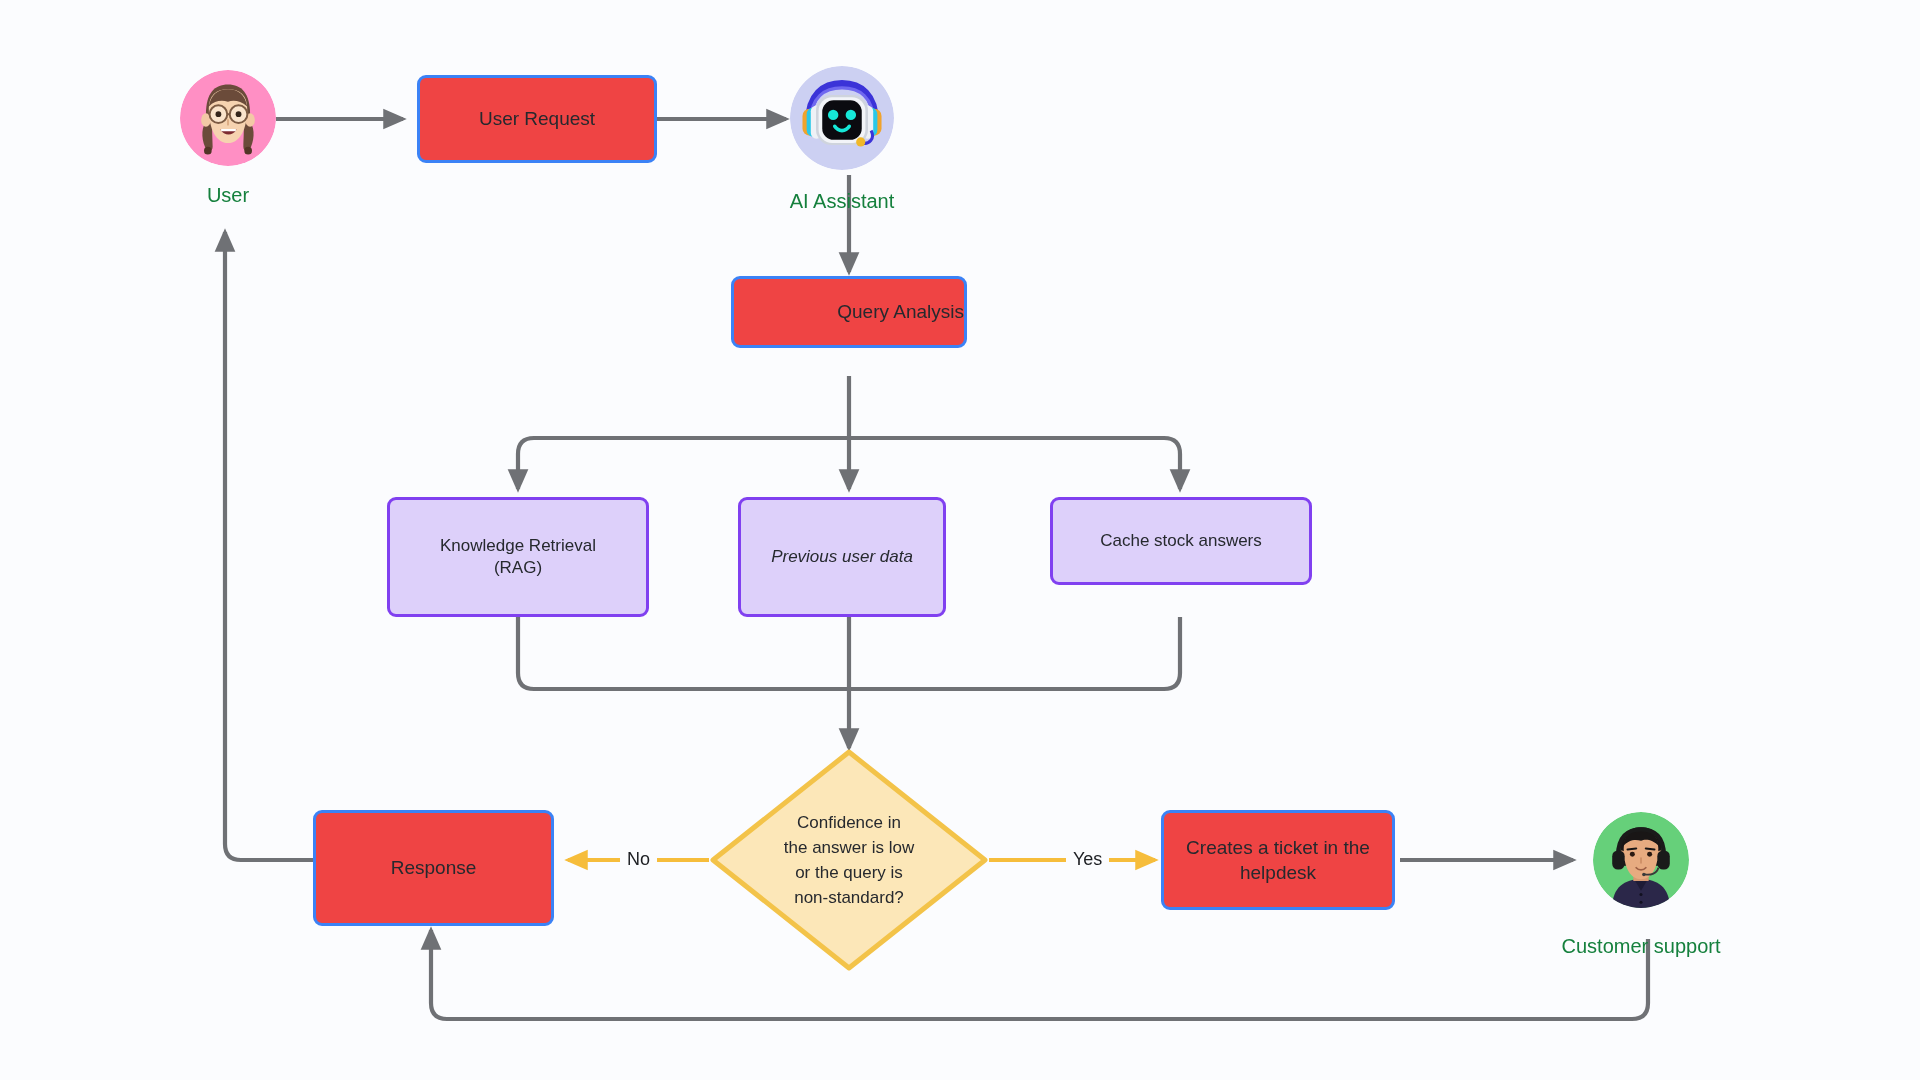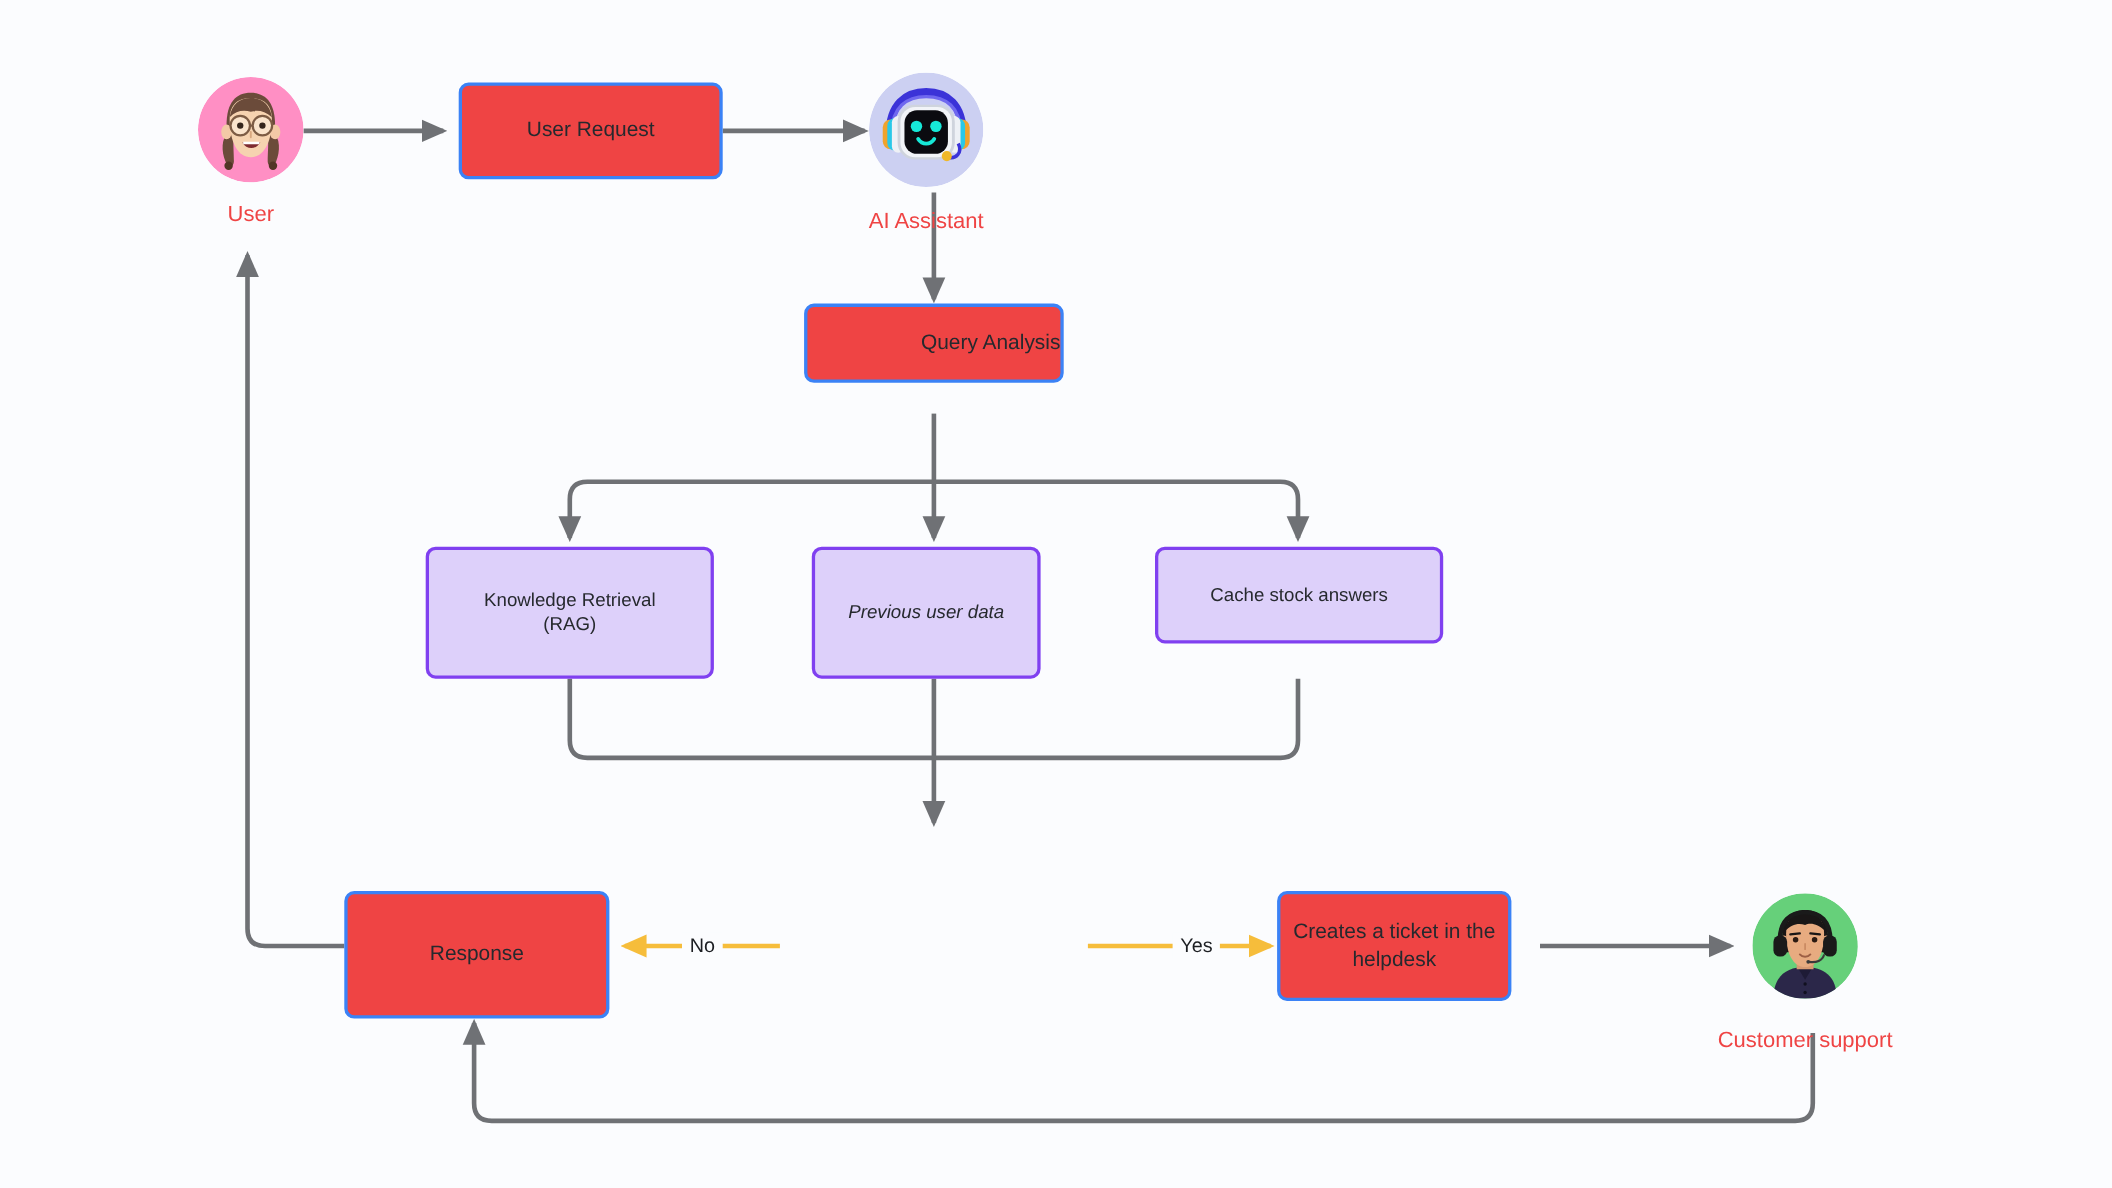--- a/index.html
+++ b/index.html
@@ -85,21 +85,21 @@
     position: absolute;
     border-radius: 50%;
     overflow: hidden;
   }
   .avatar svg { display: block; width: 100%; height: 100%; }
 
   .avatar-caption {
     position: absolute;
     text-align: center;
     font-size: 20px;
-    color: #ef4444;
+    color: #15803d;
     white-space: nowrap;
   }
 
   
   .edge-label {
     position: absolute;
     font-size: 18px;
     color: #1c1e22;
     background: #fbfcfe;
     padding: 1px 7px;
@@ -276,26 +276,39 @@
   </div>
 
   <div class="node box-purple" style="left:738px; top:497px; width:208px; height:120px;font-style:italic;">
     <span>Previous user data</span>
   </div>
 
   <div class="node box-purple" style="left:1050px; top:497px; width:262px; height:88px;">
     <span>Cache stock answers</span>
   </div>
 
+  <div class="diamond-wrap" style="left:709px; top:748px; width:280px; height:224px;">
+    <svg class="diamond-shape" viewBox="0 0 280 224" xmlns="http://www.w3.org/2000/svg">
+      <polygon points="140,4 276,112 140,220 4,112" fill="#fce7b8" stroke="#f3c349" stroke-width="5" stroke-linejoin="round"></polygon>
+    </svg>
+    <div class="diamond-label">
+      <div>
+        <div>Confidence in</div>
+        <div>the answer is low</div>
+        <div>or the query is</div>
+        <div>non-standard?</div>
+      </div>
+    </div>
+  </div>
 
   <div class="node box-blue" style="left:313px; top:810px; width:241px; height:116px;">
     <span>Response</span>
   </div>
 
-  <div class="node box-blue" style="left:1161px; top:810px; width:213px; height:100px; flex-direction:column;">
+  <div class="node box-blue" style="left:1161px; top:810px; width:234px; height:100px; flex-direction:column;">
     <span>Creates a ticket in the</span>
     <span>helpdesk</span>
   </div>
 
   <div class="edge-label" style="left:608px; top:848px;">No</div>
   <div class="edge-label" style="left:1054px; top:848px;">Yes</div>
 
 </div>
 
 </body></html>

